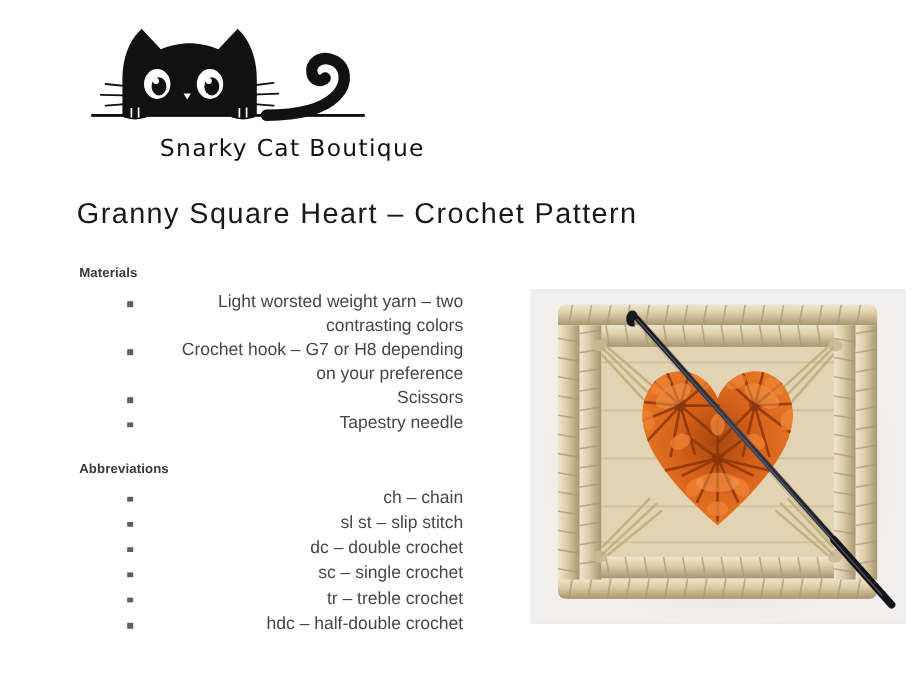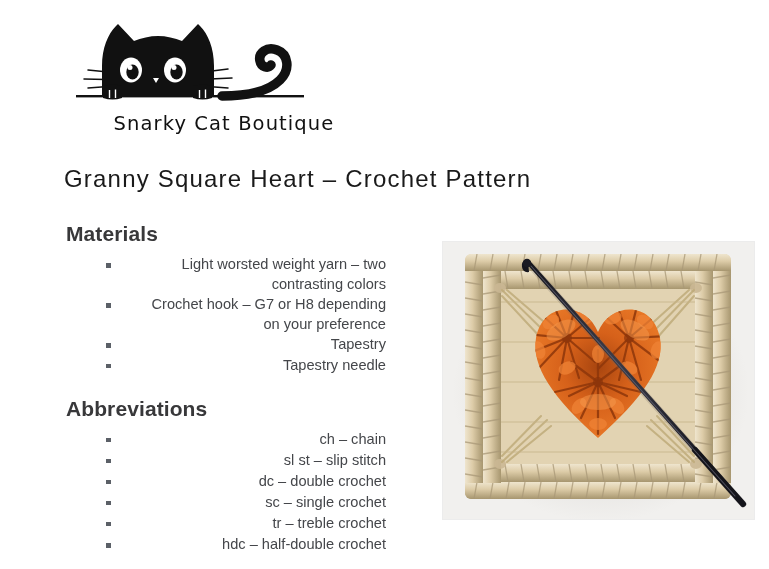--- a/index.html
+++ b/index.html
@@ -29,21 +29,21 @@
     left: 0;
     top: 0;
     width: 260px;
     height: 100px;
   }
   #logo-wordmark {
     position: absolute;
     left: 22px;
     top: 104px;
     width: 260px;
-    text-align: center;
+    text-align: right;
     font-family: "DejaVu Sans", sans-serif;
     font-size: 19.5px;
     letter-spacing: 1.1px;
     color: #111111;
     white-space: nowrap;
   }
 
   
   #doc-title {
     position: absolute;
@@ -59,21 +59,21 @@
   
   #left-col {
     position: absolute;
     left: 66px;
     top: 222px;
     width: 320px;
   }
   .section-heading {
     font-family: "Liberation Sans", sans-serif;
     font-weight: bold;
-    font-size: 21px;
+    font-size: 11px;
     color: #38383a;
     margin: 0 0 9px 0;
     letter-spacing: 0.1px;
   }
   ul.bullets {
     list-style: none;
     margin: 0;
     padding: 0 0 0 40px;
     text-align: right;
   }
@@ -173,21 +173,21 @@
 
 <div id="doc-title">Granny Square Heart  –  Crochet Pattern</div>
 
 <div id="left-col">
 
   <div id="materials-block">
     <div class="section-heading">Materials</div>
     <ul class="bullets">
       <li>Light worsted weight yarn – two contrasting colors</li>
       <li>Crochet hook – G7 or H8 depending on your preference</li>
-      <li>Tapestry</li>
+      <li>Scissors</li>
       <li>Tapestry needle</li>
     </ul>
   </div>
 
   <div id="abbrev-block">
     <div class="section-heading">Abbreviations</div>
     <ul class="bullets">
       <li>ch – chain</li>
       <li>sl st – slip stitch</li>
       <li>dc – double crochet</li>

